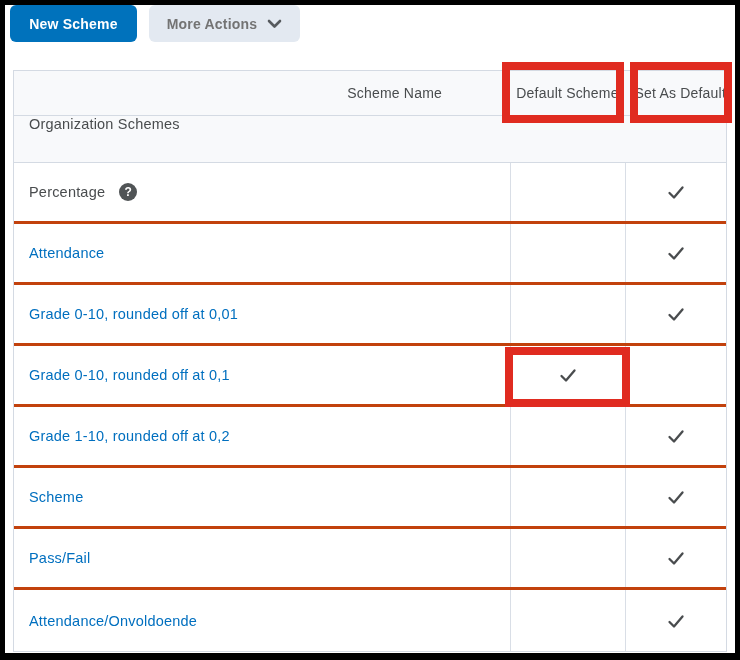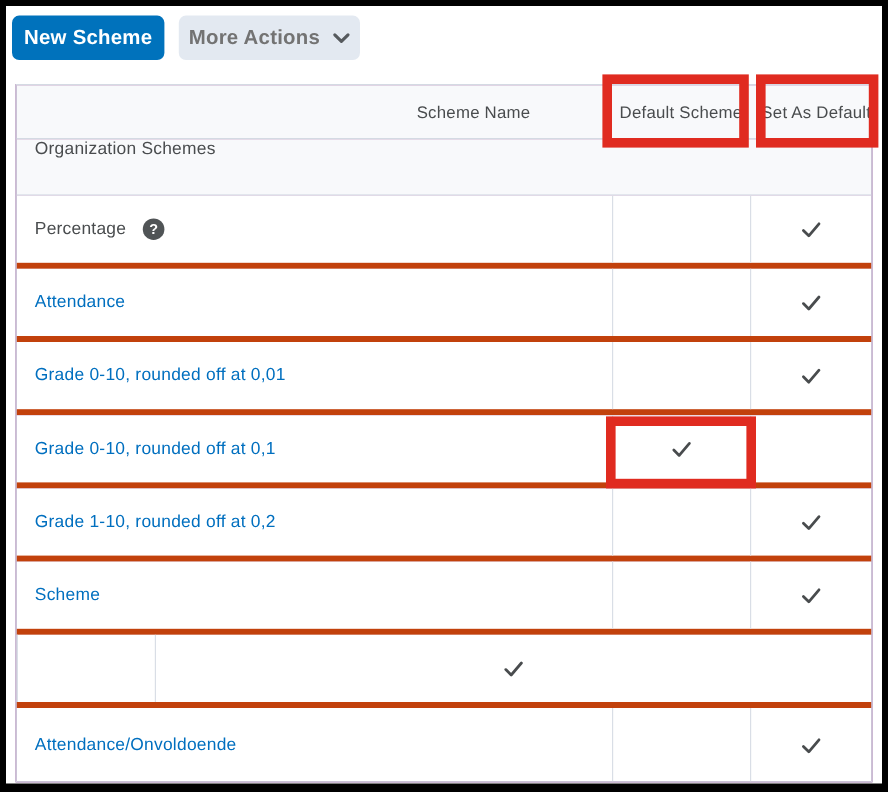--- a/index.html
+++ b/index.html
@@ -9,43 +9,43 @@
     box-sizing:border-box;
     border:5px solid #000;
     border-bottom-width:7px;
     background:#fff;
     font-family:"Liberation Sans", sans-serif;
     overflow:hidden;
   }
   
   .btn{
     position:absolute;
-    top:8px;height:37px;
+    top:0;height:37px;
     border:none;border-radius:6px;
     font-family:"Liberation Sans", sans-serif;
-    font-size:17px;font-weight:bold;
+    font-size:14px;font-weight:bold;
     letter-spacing:.2px;
     display:flex;align-items:center;justify-content:center;
     cursor:pointer;
   }
   .btn-primary{
     left:5px;width:127px;
     background:var(--accent,#0072bc);color:#fff;
   }
   .btn-secondary{
     left:144px;width:151px;
     background:#e3e9f1;color:#737373;gap:10px;
   }
   .chevron{display:block;}
   
   .tbl{
     position:absolute;left:8px;top:65px;width:714px;
     box-sizing:border-box;
     border:1px solid #d4dae3;
-    background:#701a75;
+    background:#ef4444;
     color:#494c4e;
   }
   .thead{
     display:flex;align-items:center;
     height:45px;box-sizing:border-box;
     background:#f8f9fb;
     border-bottom:1px solid #d4dae3;
     font-size:14px;letter-spacing:.2px;
   }
   .th-name{width:496px;box-sizing:border-box;text-align:right;padding-right:68px;}
@@ -54,21 +54,21 @@
   .section-row{
     display:flex;
     height:47px;box-sizing:border-box;
     background:#f8f9fb;
     border-bottom:1px solid #d4dae3;
     padding-left:15px;font-size:14.5px;letter-spacing:.2px;
   }
   .row{
     display:flex;align-items:stretch;
     height:61px;box-sizing:border-box;
-    border-bottom:5px solid #c2410c;
+    border-bottom:3px solid #c2410c;
     background:#fff;
   }
   #rows .row:last-child{border-bottom:none;}
   .cell{display:flex;align-items:center;box-sizing:border-box;}
   .cell-name{width:496px;padding-left:15px;font-size:14.5px;letter-spacing:.2px;}
   .cell-ds{width:115px;border-left:1px solid #d9dee6;justify-content:center;}
   .cell-sad{flex:1;border-left:1px solid #d9dee6;justify-content:center;}
   .scheme-name{color:#494c4e;}
   .scheme-name.link{color:var(--link,#006fbf);cursor:pointer;}
   .help{
@@ -214,20 +214,24 @@
       </svg>
     </div>
     <div class="cell cell-sad">
       <svg class="check" width="20" height="20" viewBox="0 0 20 20" style="visibility: visible;">
         <polyline points="3.5,11 8,15.5 16.5,5.5" fill="none" stroke="#494c4e" stroke-width="2.3" stroke-linecap="round" stroke-linejoin="round"></polyline>
       </svg>
     </div>
   </div>
 
   <div class="row">
+    <div class="cell cell-name">
+      <span class="scheme-name link">Pass/Fail</span>
+
+    </div>
     <div class="cell cell-ds">
       <svg class="check" width="20" height="20" viewBox="0 0 20 20" style="visibility: hidden;">
         <polyline points="3.5,11 8,15.5 16.5,5.5" fill="none" stroke="#494c4e" stroke-width="2.3" stroke-linecap="round" stroke-linejoin="round"></polyline>
       </svg>
     </div>
     <div class="cell cell-sad">
       <svg class="check" width="20" height="20" viewBox="0 0 20 20" style="visibility: visible;">
         <polyline points="3.5,11 8,15.5 16.5,5.5" fill="none" stroke="#494c4e" stroke-width="2.3" stroke-linecap="round" stroke-linejoin="round"></polyline>
       </svg>
     </div>

